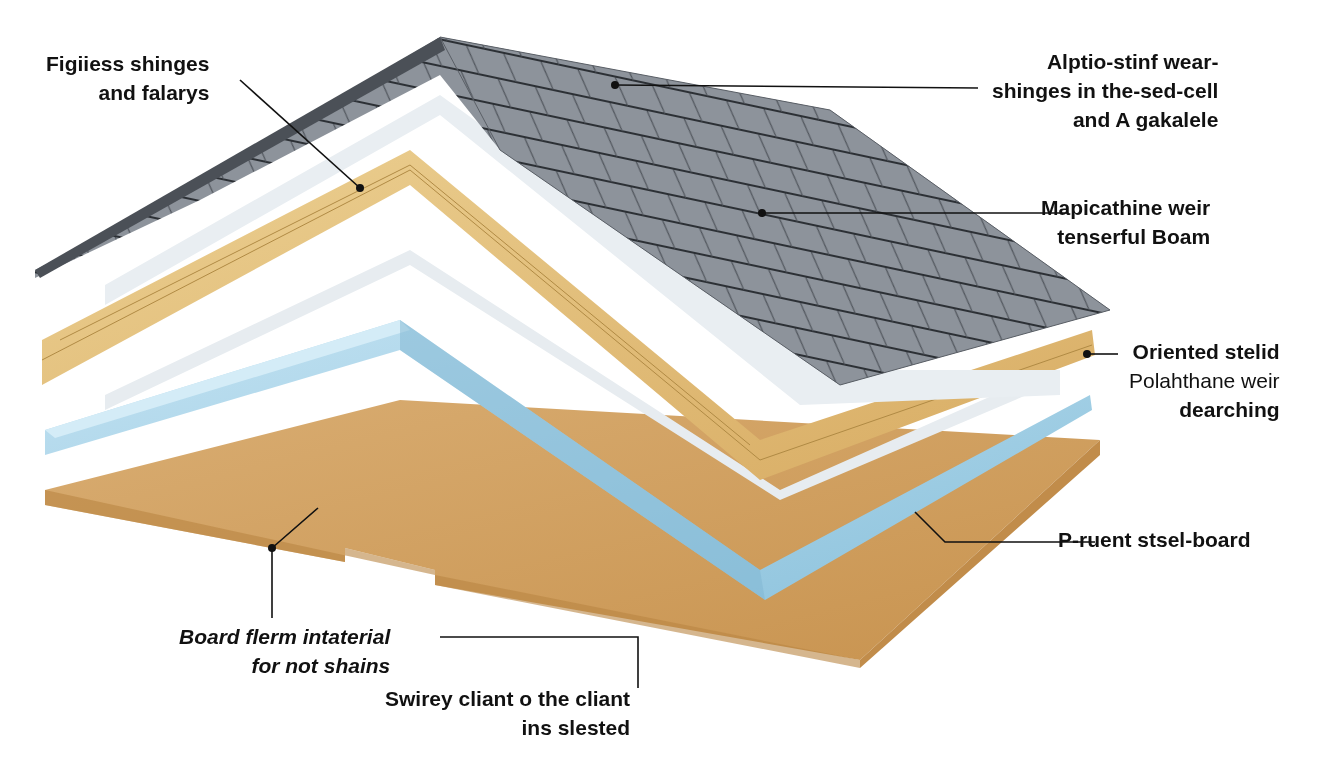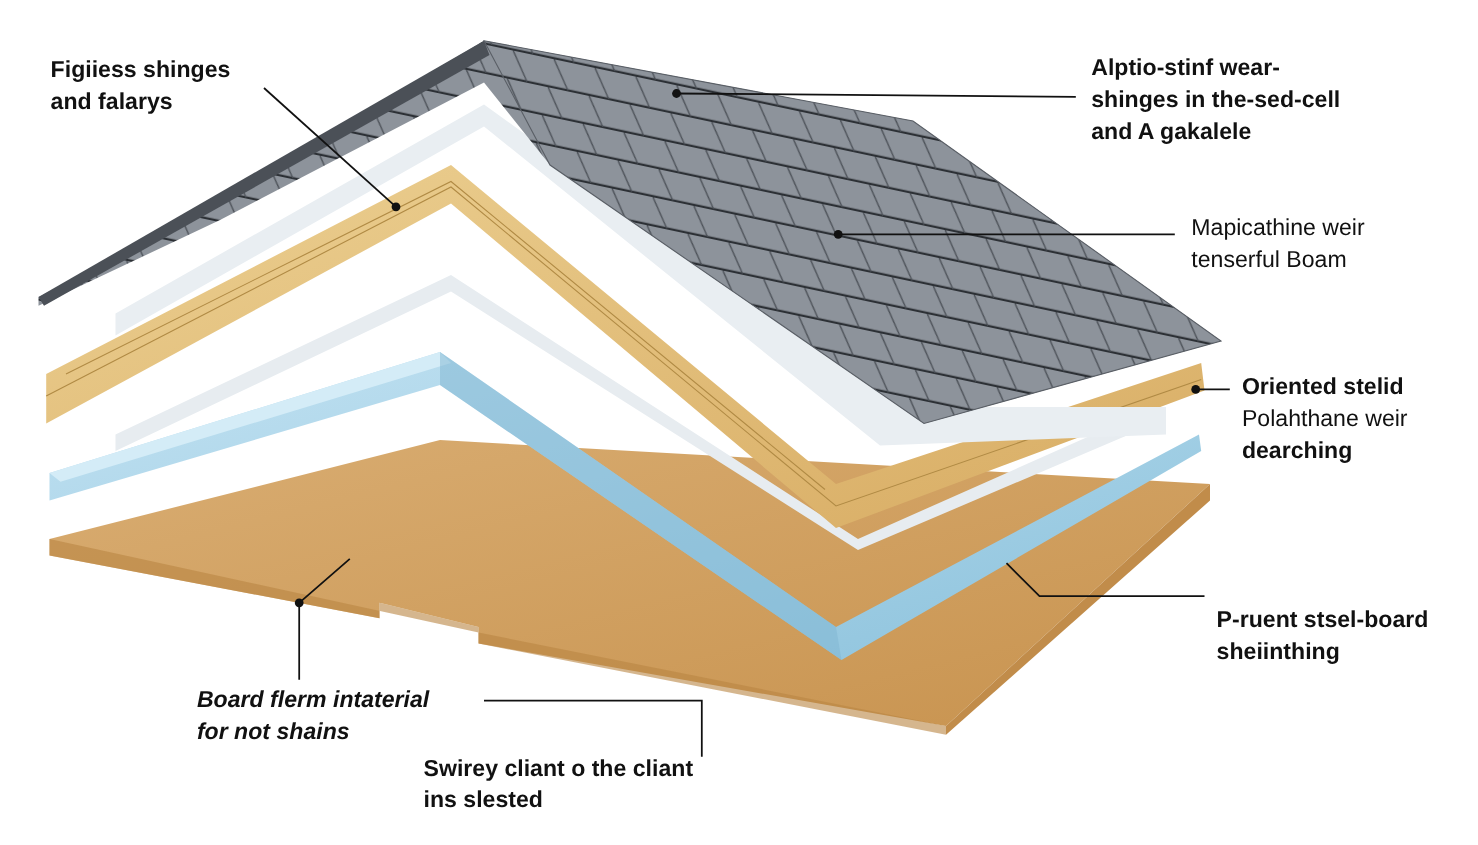--- a/index.html
+++ b/index.html
@@ -1,20 +1,20 @@
 <!DOCTYPE html>
 <html><head>
 <meta charset="utf-8">
 <style>
   html, body { margin:0; padding:0; }
   body { width:1344px; height:768px; background:#ffffff; position:relative; overflow:hidden;
          font-family:"Liberation Sans", "DejaVu Sans", sans-serif; }
   #diagram { position:absolute; left:0; top:0; width:1344px; height:768px; }
   .label { position:absolute; font-weight:bold; color:#111; font-size:21px; line-height:29px; white-space:nowrap; }
-  .label span { display:block; }
+  .label span { display:block;text-align:right; }
 </style>
 </head>
 <body>
 
 <svg id="diagram" viewBox="0 0 1344 768" xmlns="http://www.w3.org/2000/svg">
   <defs>
     <pattern id="shinglePat" width="38" height="26" patternUnits="userSpaceOnUse" patternTransform="rotate(12)">
       <rect width="38" height="26" fill="#8d939b"></rect>
       <line x1="0" y1="25" x2="38" y2="25" stroke="#2c3035" stroke-width="2"></line>
       <line x1="10" y1="0" x2="28" y2="25" stroke="#4b5057" stroke-width="1.2"></line>
@@ -87,34 +87,33 @@
   <span>Figiiess shinges</span>
   <span>and falarys</span>
 </div>
 
 <div class="label" style="left:992px;top:47px;">
   <span>Alptio-stinf wear-</span>
   <span>shinges in the‑sed-cell</span>
   <span>and A gakalele</span>
 </div>
 
-<div class="label" style="left:1083px;top:193px;font-weight:normal;">
+<div class="label" style="left:1041px;top:193px;font-weight:bold;">
   <span>Mapicathine weir</span>
   <span>tenserful Boam</span>
 </div>
 
 <div class="label" style="left:1129px;top:337px;">
   <span>Oriented stelid</span>
   <span style="font-weight:normal;">Polahthane weir</span>
   <span>dearching</span>
 </div>
 
-<div class="label" style="left:1106px;top:525px;margin-top:24px;">
+<div class="label" style="left:1058px;top:525px;">
   <span>P-ruent stsel-board</span>
-  <span>sheiinthing</span>
 </div>
 
 <div class="label" style="left:179px;top:622px;font-style:italic;">
   <span>Board flerm intaterial</span>
   <span>for not shains</span>
 </div>
 
 <div class="label" style="left:385px;top:684px;">
   <span>Swirey cliant o the cliant</span>
   <span>ins slested</span>

